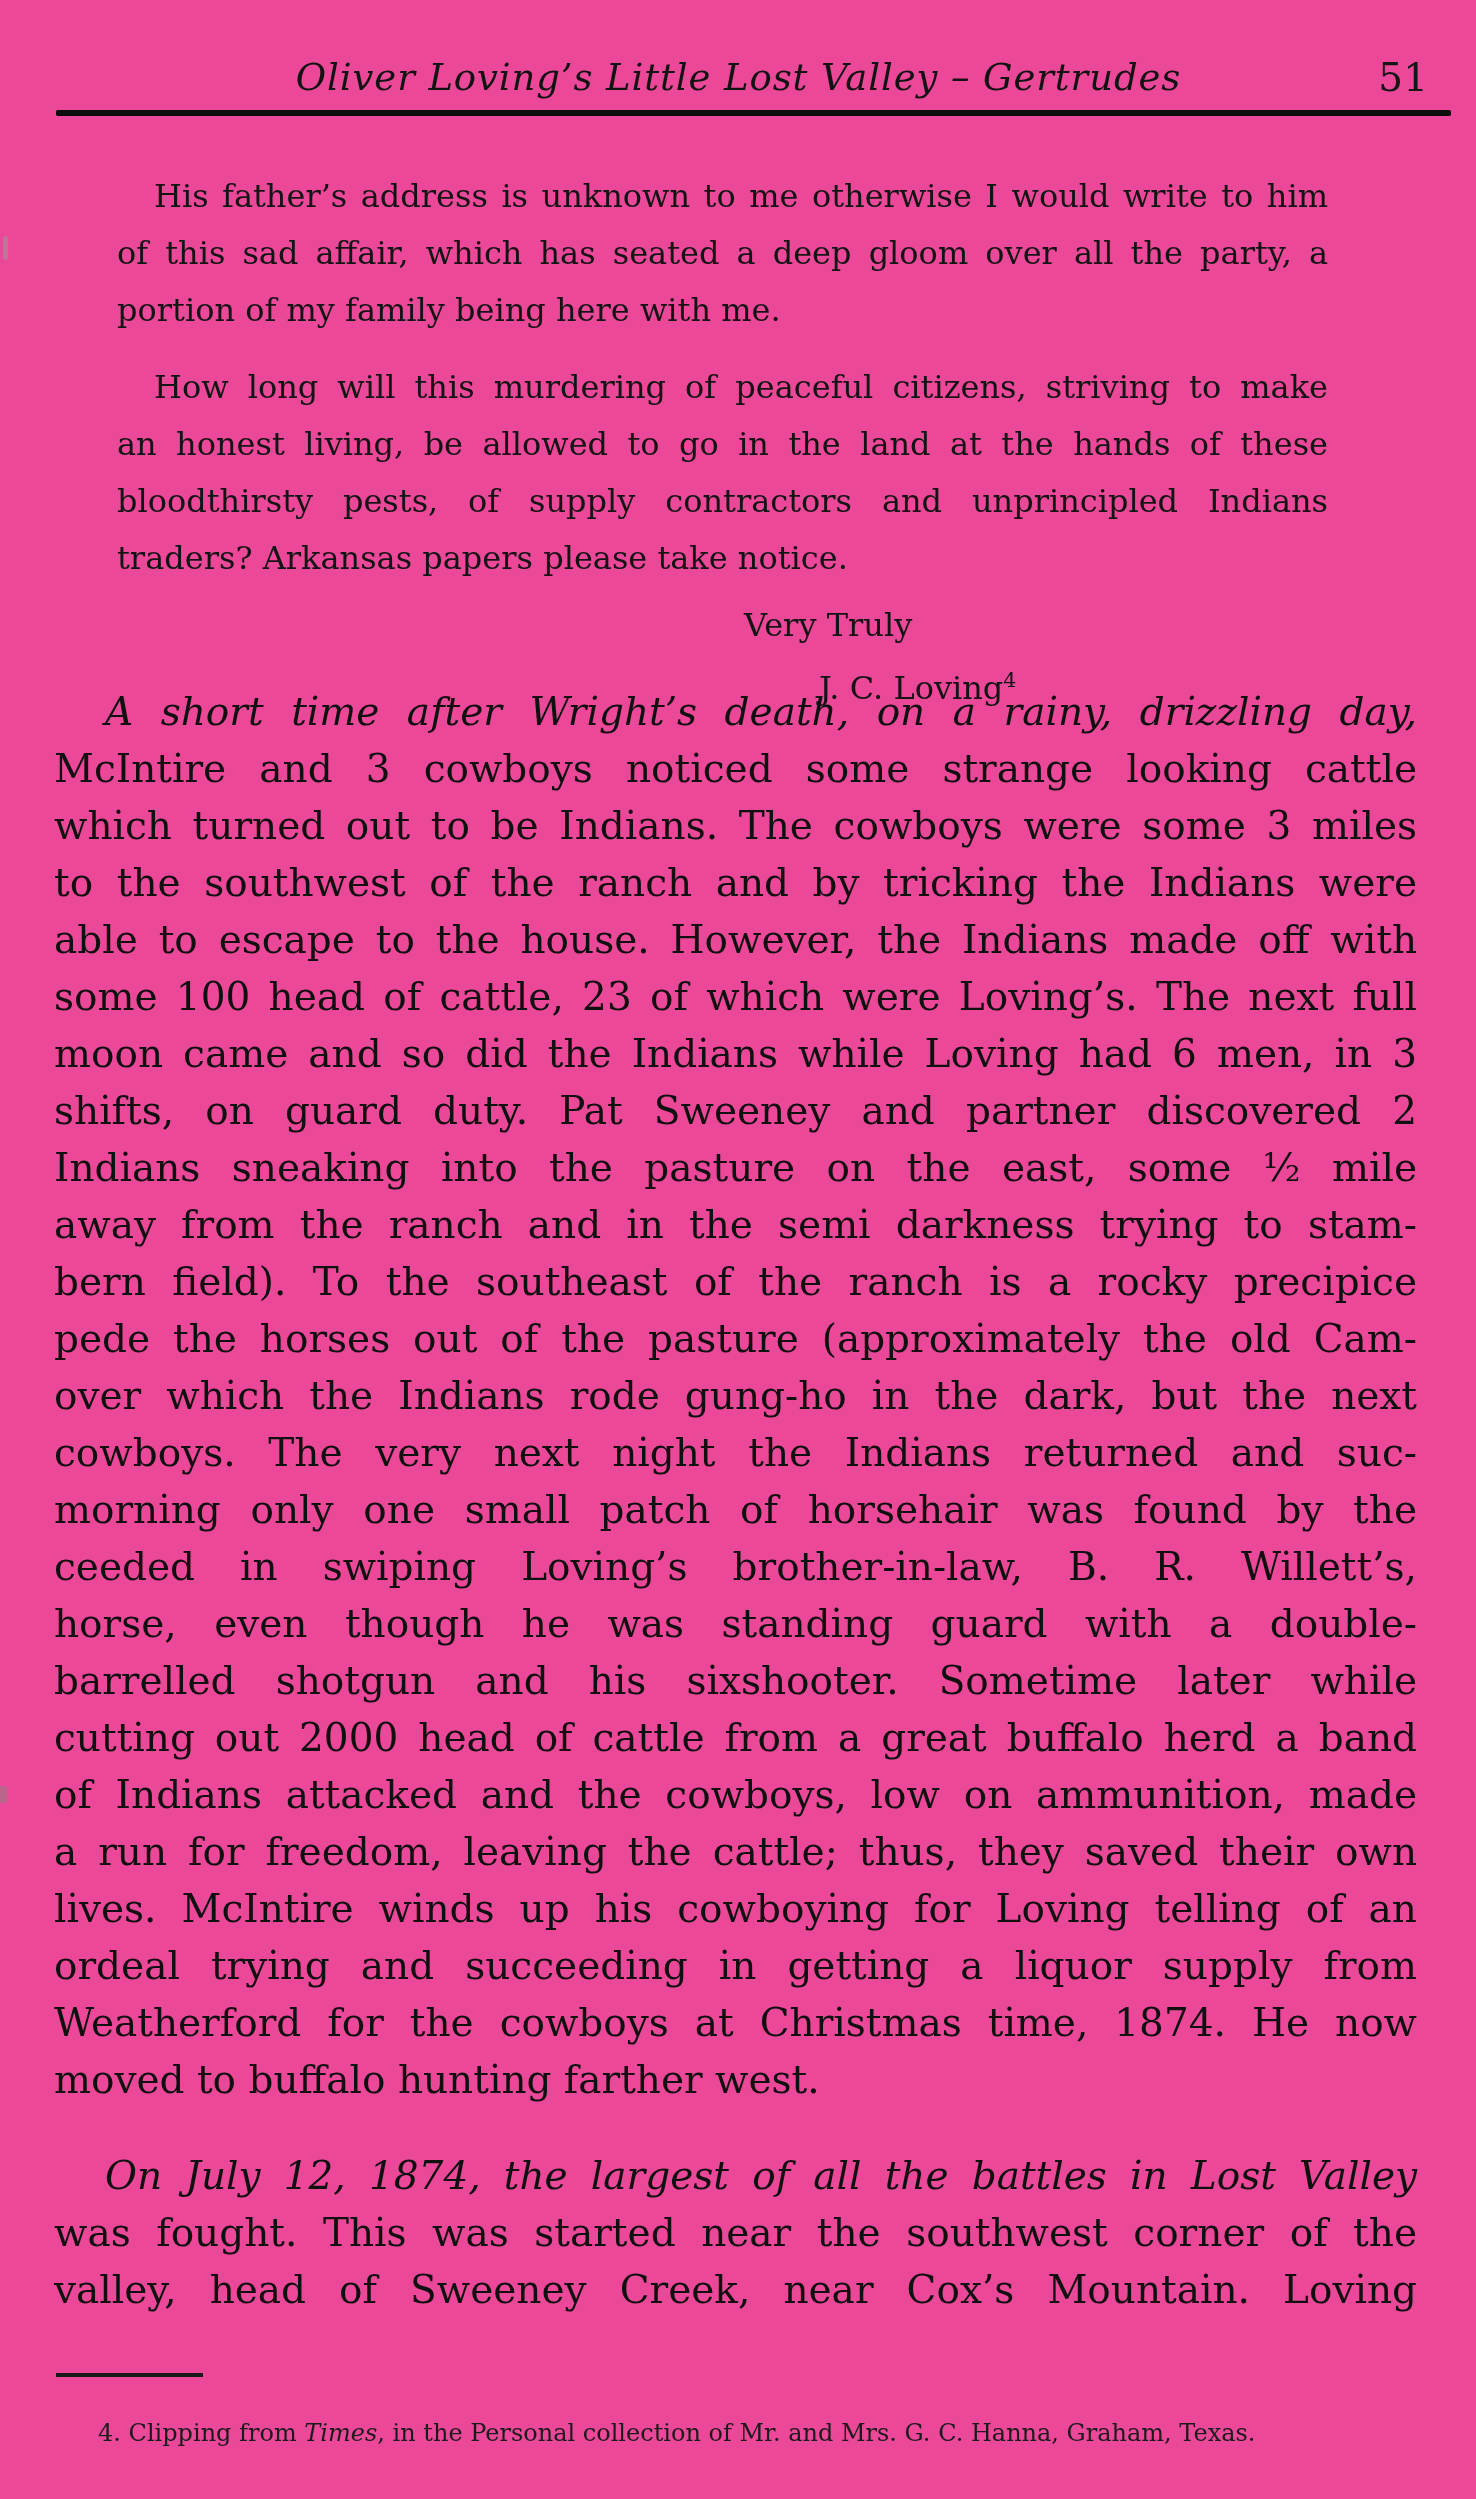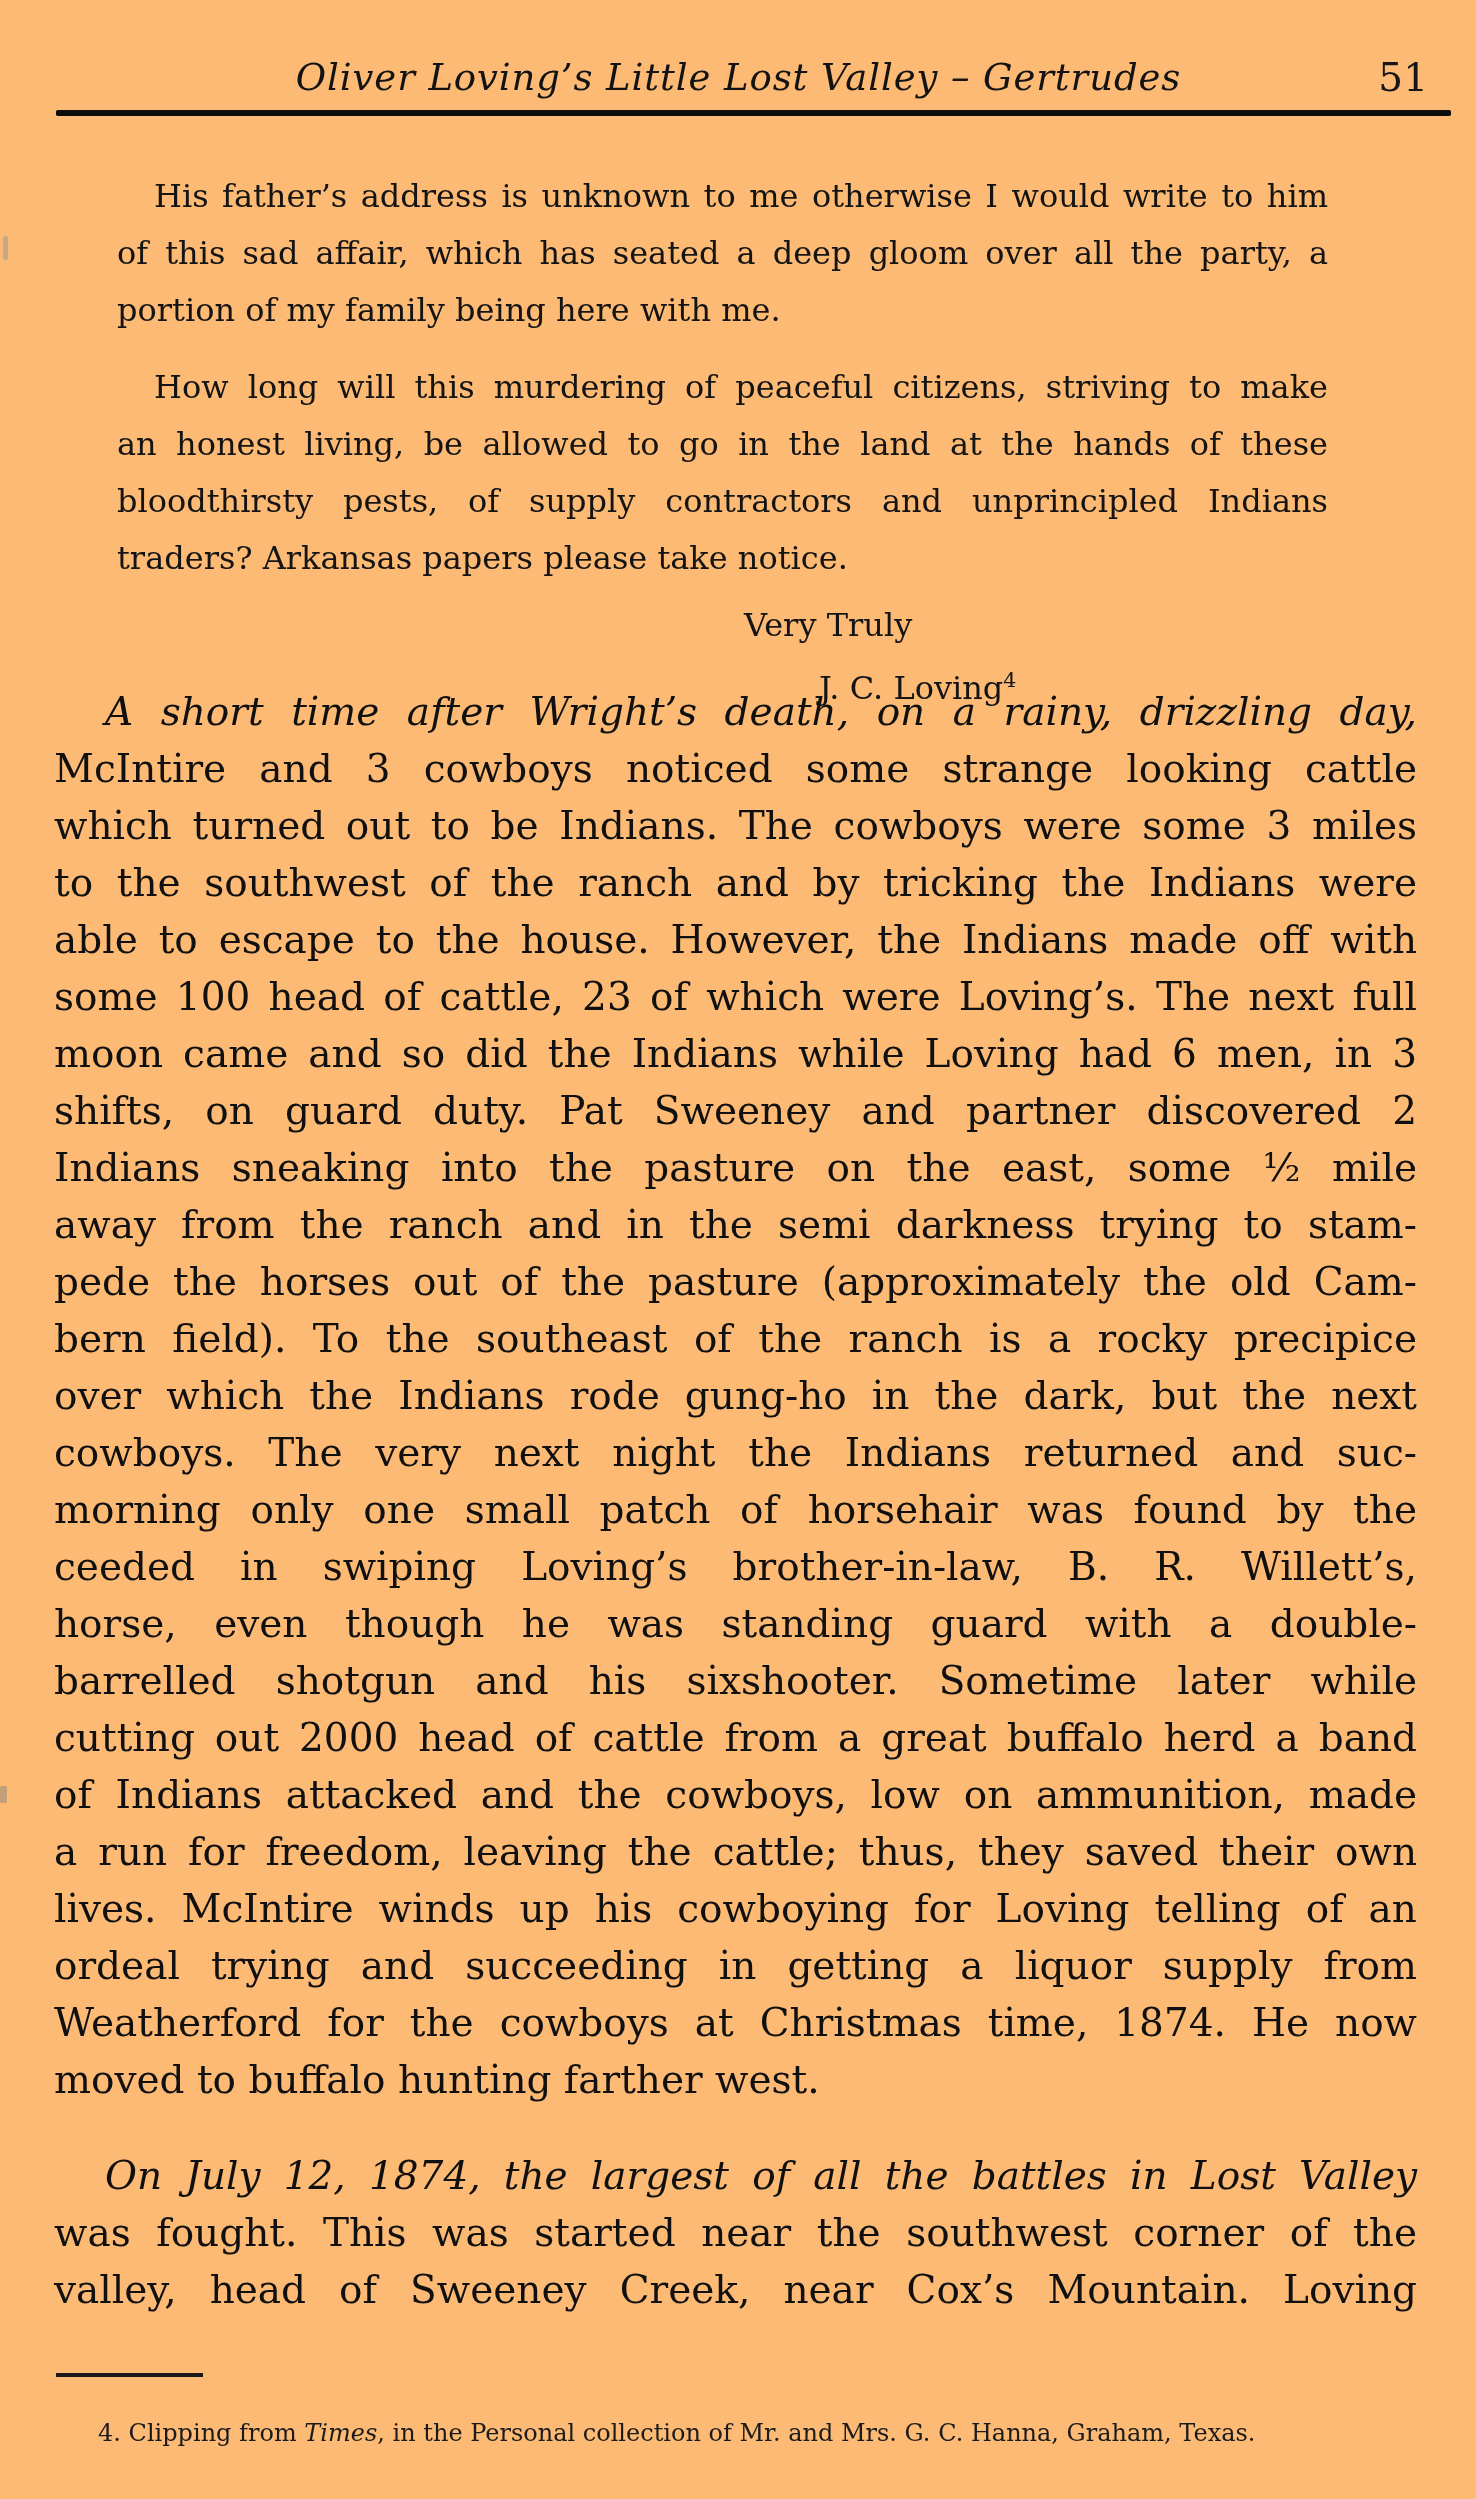--- a/index.html
+++ b/index.html
@@ -1,19 +1,19 @@
 <!DOCTYPE html>
 <html style="font-size:13.7px"><head>
 <meta charset="utf-8">
 <style>
   html,body{margin:0;padding:0;background:#e8e8e4;}
   .page{
     position:relative;
     width:1477px;height:2500px;
-    background:#fdba74;
+    background:#ec4899;
     color:#111;
     font-family:"DejaVu Serif","Liberation Serif",serif;
     overflow:hidden;
   }
   
   .header-title{
     position:absolute;top:56px;left:0;width:100%;
     text-align:center;
     font-style:italic;
     font-size:37px;
@@ -104,22 +104,22 @@
           <div class="jline indent">A short time after Wright’s death, on a rainy, drizzling day,</div>
           <div class="jline">McIntire and 3 cowboys noticed some strange looking cattle</div>
           <div class="jline">which turned out to be Indians. The cowboys were some 3 miles</div>
           <div class="jline">to the southwest of the ranch and by tricking the Indians were</div>
           <div class="jline">able to escape to the house. However, the Indians made off with</div>
           <div class="jline">some 100 head of cattle, 23 of which were Loving’s. The next full</div>
           <div class="jline">moon came and so did the Indians while Loving had 6 men, in 3</div>
           <div class="jline">shifts, on guard duty. Pat Sweeney and partner discovered 2</div>
           <div class="jline">Indians sneaking into the pasture on the east, some ½ mile</div>
           <div class="jline">away from the ranch and in the semi darkness trying to stam-</div>
+          <div class="jline">bern field). To the southeast of the ranch is a rocky precipice</div>
           <div class="jline">pede the horses out of the pasture (approximately the old Cam-</div>
-          <div class="jline">bern field). To the southeast of the ranch is a rocky precipice</div>
           <div class="jline">over which the Indians rode gung-ho in the dark, but the next</div>
           <div class="jline">cowboys. The very next night the Indians returned and suc-</div>
           <div class="jline">morning only one small patch of horsehair was found by the</div>
           <div class="jline">ceeded in swiping Loving’s brother-in-law, B. R. Willett’s,</div>
           <div class="jline">horse, even though he was standing guard with a double-</div>
           <div class="jline">barrelled shotgun and his sixshooter. Sometime later while</div>
           <div class="jline">cutting out 2000 head of cattle from a great buffalo herd a band</div>
           <div class="jline">of Indians attacked and the cowboys, low on ammunition, made</div>
           <div class="jline">a run for freedom, leaving the cattle; thus, they saved their own</div>
           <div class="jline">lives. McIntire winds up his cowboying for Loving telling of an</div>

